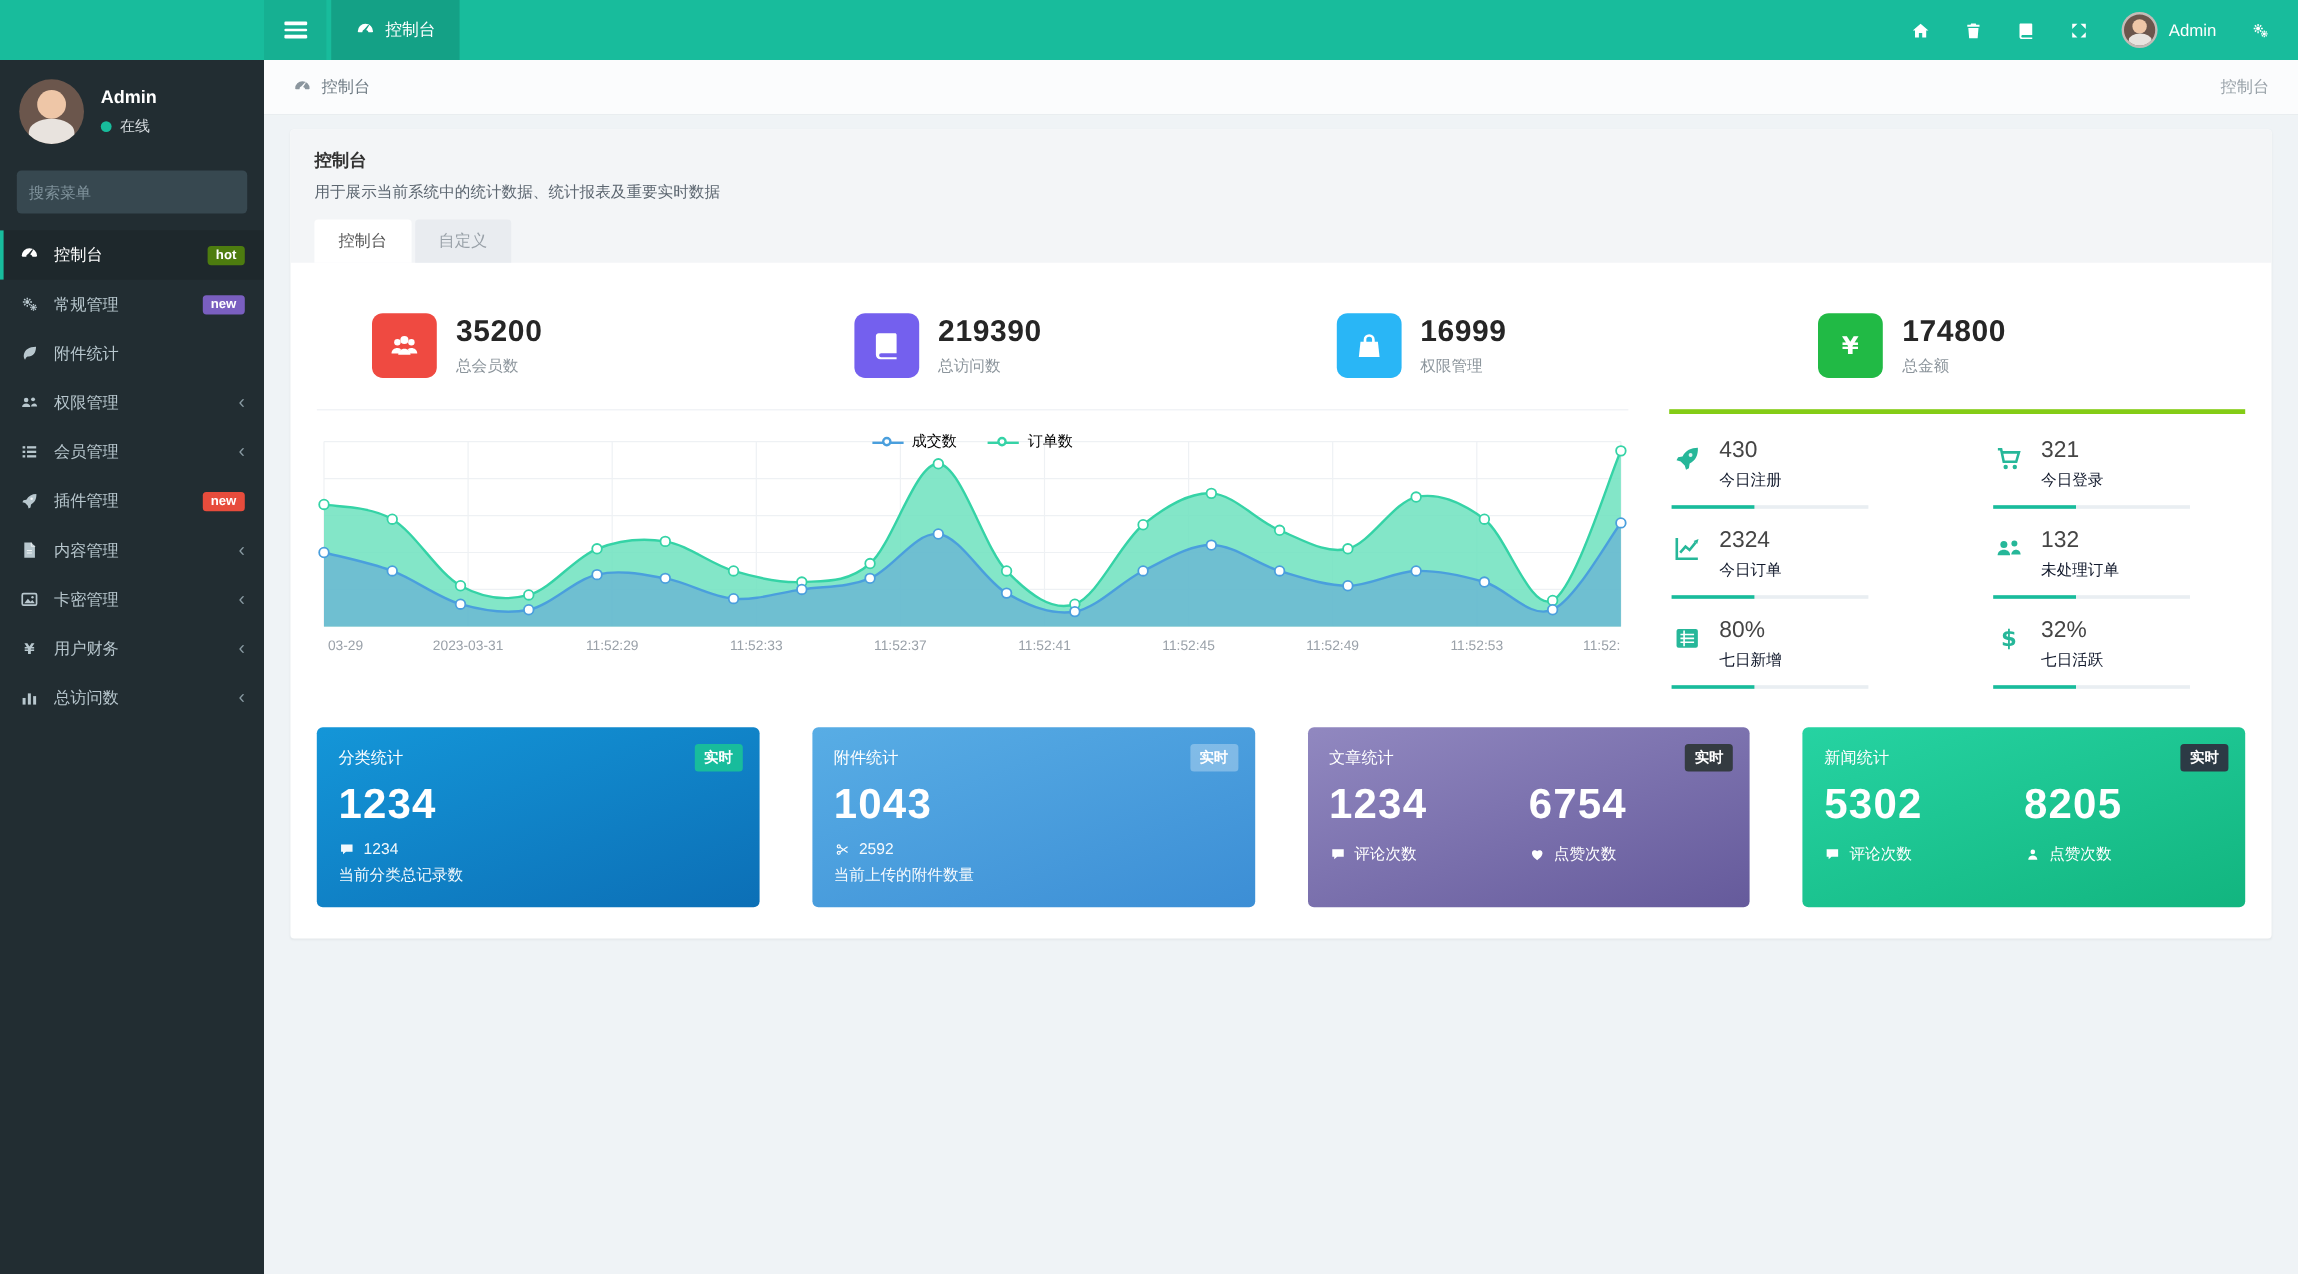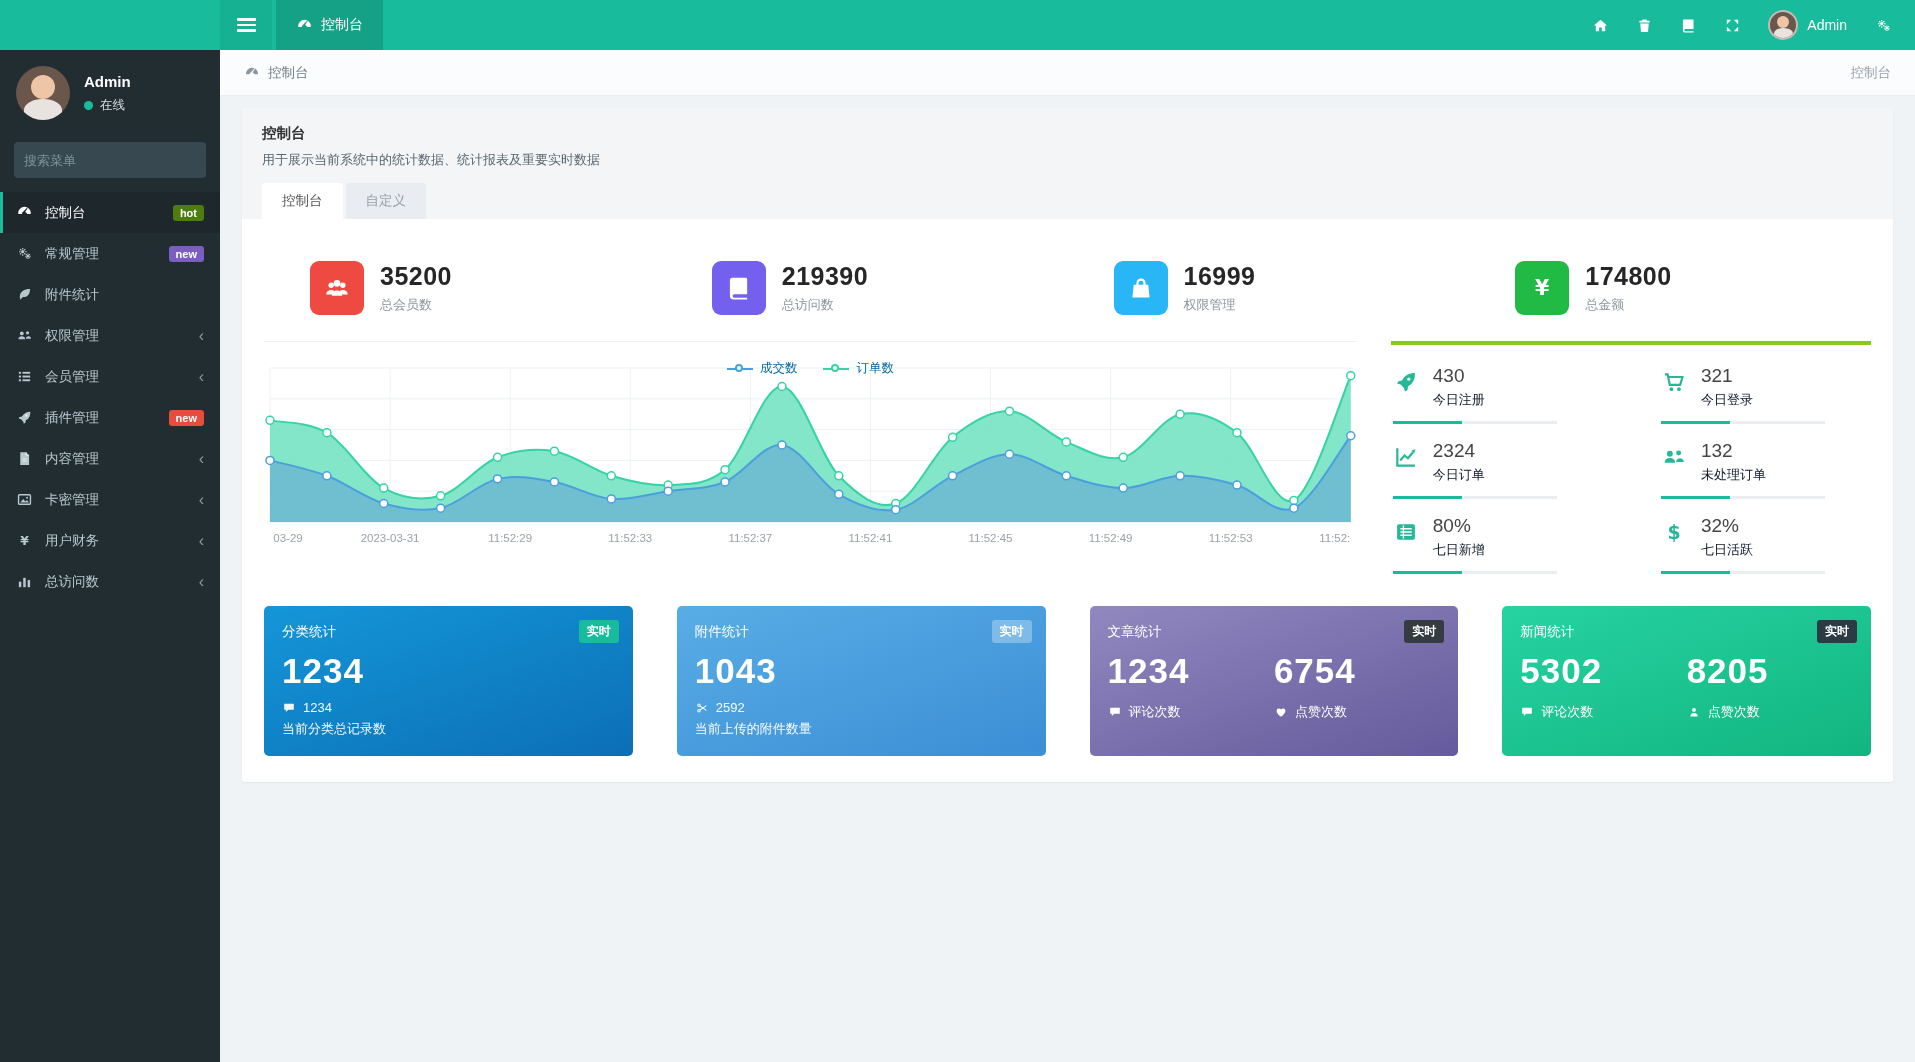--- a/index.html
+++ b/index.html
@@ -69,21 +69,21 @@
   .stat-icon .ic { width:28px; height:28px; }
   .stat-num { font-size:25px; font-weight:bold; color:#262626; letter-spacing:.5px; }
   .stat-label { font-size:13px; color:#8c959c; margin-top:5px; }
 
   
   .row2 { display:flex; }
   .chart-col { flex:0 0 68%; border-top:1px solid #eef1f4; padding-top:12px; position:relative; }
   .mini-col { flex:1; border-top:4px solid #84cc16; margin-left:34px; padding-top:18px;
     display:grid; grid-template-columns:1fr 1fr; column-gap:56px; }
   .legend { position:absolute; top:18px; left:0; right:0; display:flex; justify-content:center; gap:26px; z-index:5; }
-  .legend-item { display:flex; align-items:center; gap:7px; font-size:12.5px; color:#0369a1; cursor:pointer; }
+  .legend-item { display:flex; align-items:center; gap:7px; font-size:12.5px; color:#000000; cursor:pointer; }
   .lg-mark { width:26px; height:10px; position:relative; }
   .lg-mark i { position:absolute; top:4px; left:0; right:0; height:2px; }
   .lg-mark b { position:absolute; top:0; left:8px; width:8px; height:8px; border-radius:50%; background:#fff; border:2px solid; }
   #chartSvg { width:100%; height:200px; display:block; }
 
   .mini { padding:2px 0 0 2px; }
   .mini-top { display:flex; align-items:flex-start; gap:14px; }
   .mini .ic { width:26px; height:26px; color:#26b799; margin-top:4px; }
   .mini-num { font-size:19px; color:#454545; }
   .mini-label { font-size:13px; color:#0f172a; margin-top:4px; }

